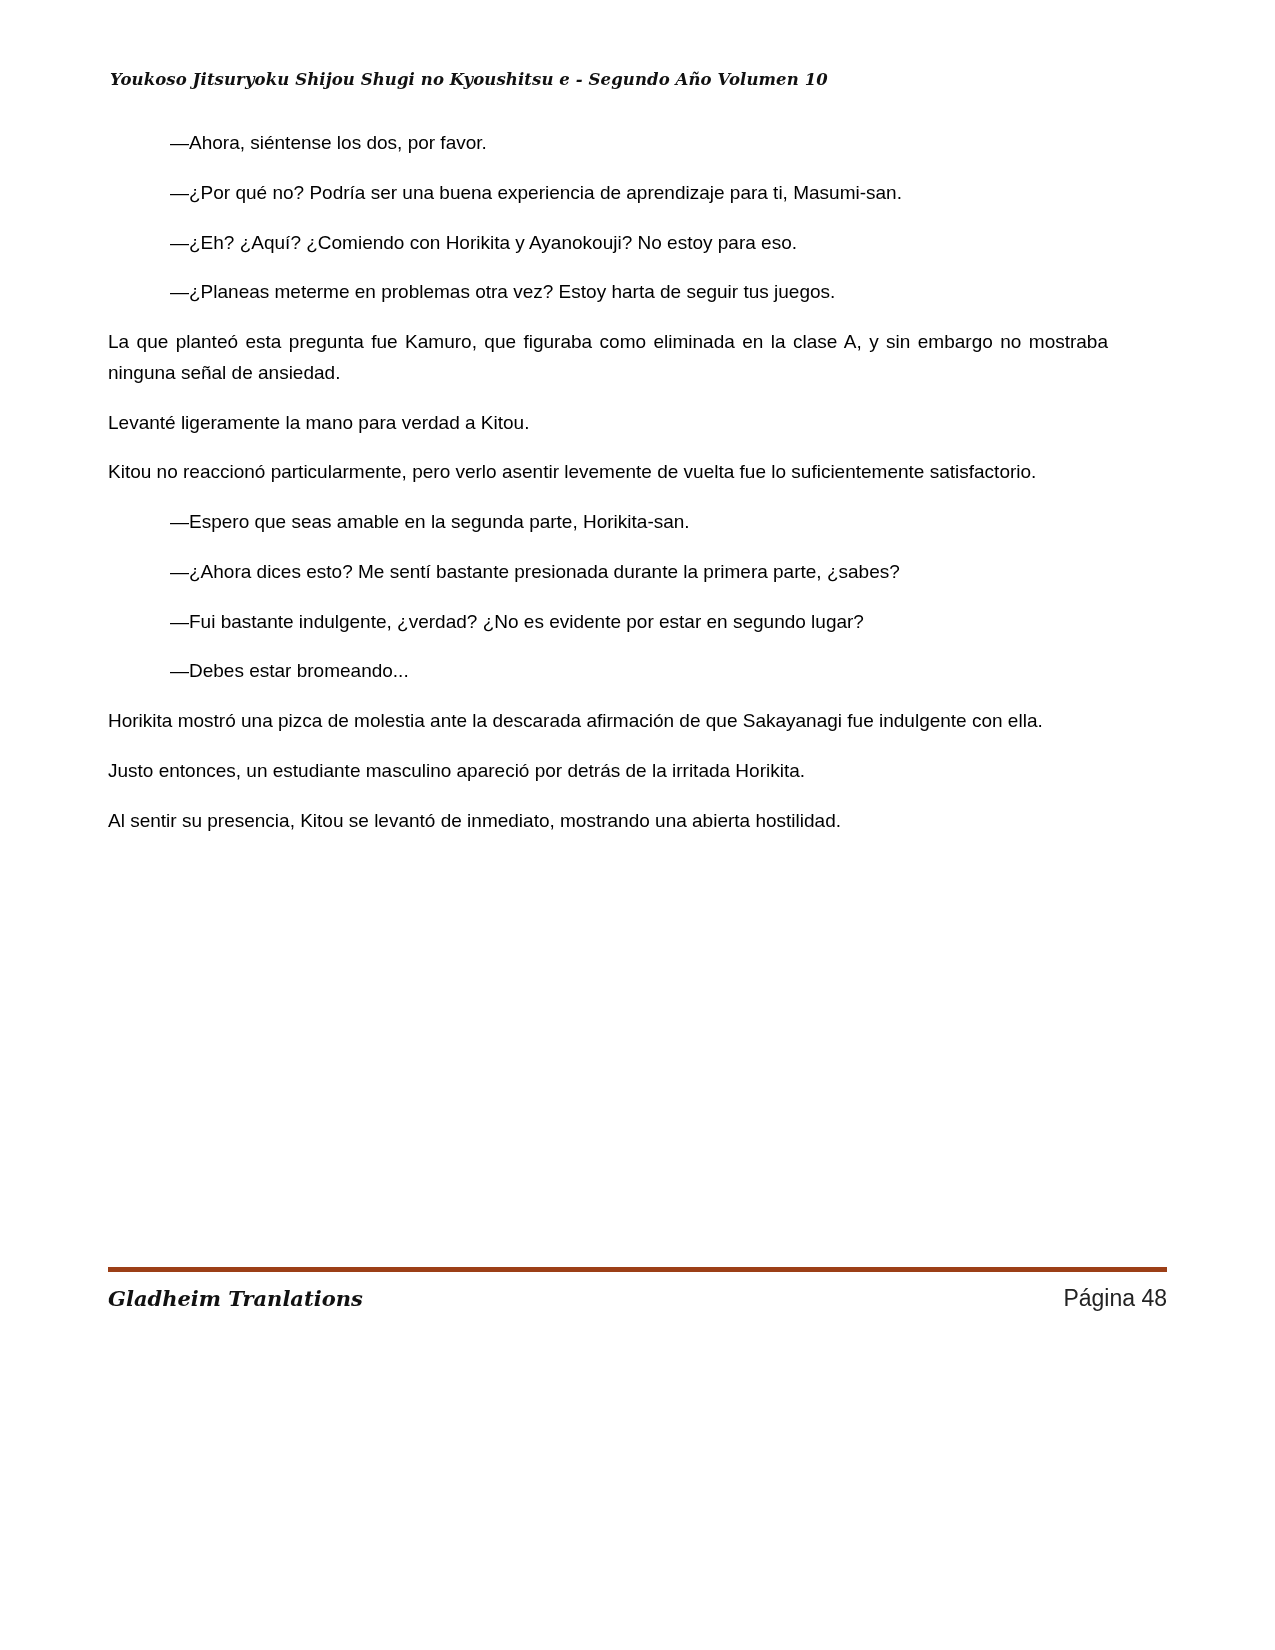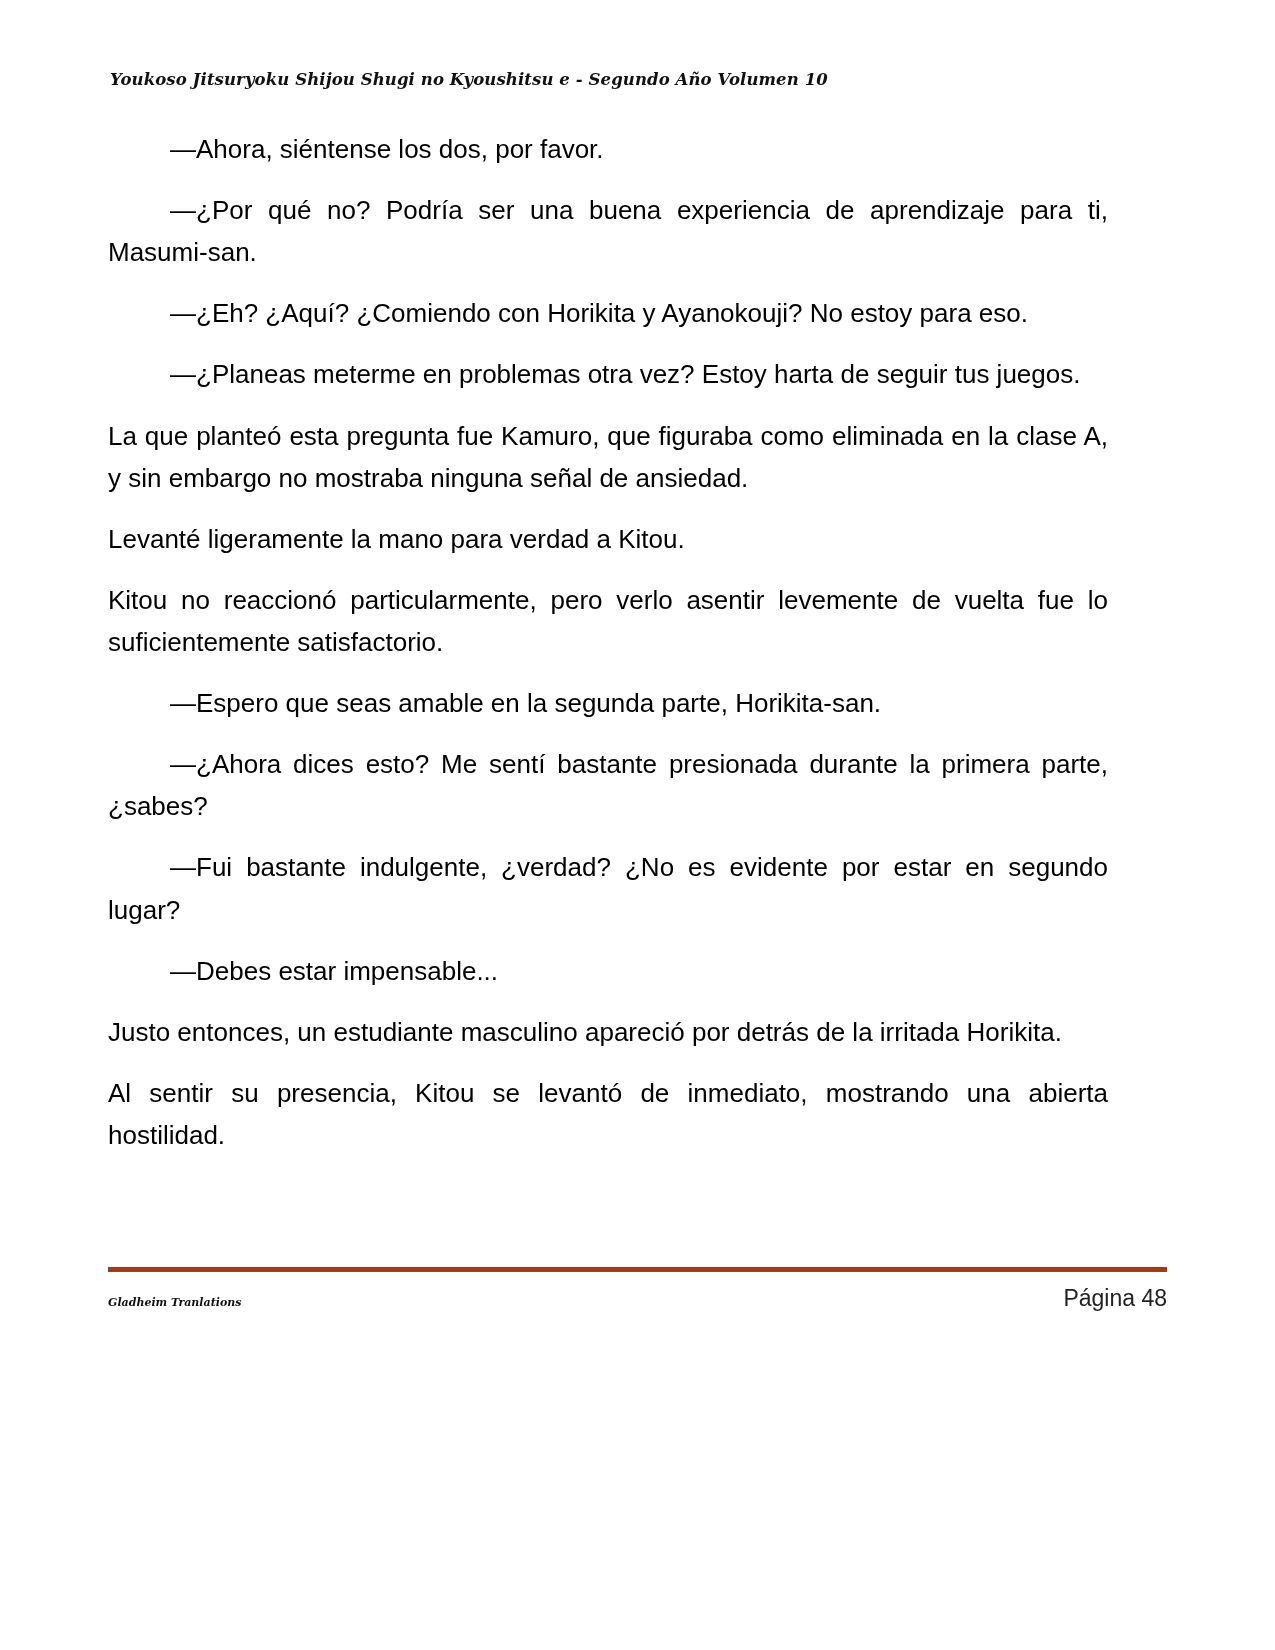--- a/index.html
+++ b/index.html
@@ -36,21 +36,21 @@
     white-space: nowrap;
   }
   .content {
     position: absolute;
     top: 128px;
     left: 108px;
     width: 1000px;
   }
   p {
     margin: 0 0 19px 0;
-    font-size: 26px;
+    font-size: 19px;
     line-height: 1.62;
     text-align: justify;
     text-justify: inter-word;
     color: #000000;
   }
   p.indent {
     text-indent: 62px;
   }
   .footer-rule {
     position: absolute;
@@ -66,21 +66,21 @@
     right: 108px;
     bottom: 78px;
     display: flex;
     justify-content: space-between;
     align-items: baseline;
   }
   .footer-left {
     font-family: "DejaVu Serif", serif;
     font-weight: bold;
     font-style: italic;
-    font-size: 11px;
+    font-size: 21px;
     color: #111111;
   }
   .footer-right {
     font-size: 23px;
     color: #222222;
   }
 </style>
 </head>
 <body>
 
@@ -92,21 +92,22 @@
     <p class="indent">—Ahora, siéntense los dos, por favor.</p>
     <p class="indent">—¿Por qué no? Podría ser una buena experiencia de aprendizaje para ti, Masumi-san.</p>
     <p class="indent">—¿Eh? ¿Aquí? ¿Comiendo con Horikita y Ayanokouji? No estoy para eso.</p>
     <p class="indent">—¿Planeas meterme en problemas otra vez? Estoy harta de seguir tus juegos.</p>
     <p>La que planteó esta pregunta fue Kamuro, que figuraba como eliminada en la clase A, y sin embargo no mostraba ninguna señal de ansiedad.</p>
     <p>Levanté ligeramente la mano para verdad a Kitou.</p>
     <p>Kitou no reaccionó particularmente, pero verlo asentir levemente de vuelta fue lo suficientemente satisfactorio.</p>
     <p class="indent">—Espero que seas amable en la segunda parte, Horikita-san.</p>
     <p class="indent">—¿Ahora dices esto? Me sentí bastante presionada durante la primera parte, ¿sabes?</p>
     <p class="indent">—Fui bastante indulgente, ¿verdad? ¿No es evidente por estar en segundo lugar?</p>
-    <p class="indent">—Debes estar impensable...</p>
+    <p class="indent">—Debes estar bromeando...</p>
+    <p>Horikita mostró una pizca de molestia ante la descarada afirmación de que Sakayanagi fue indulgente con ella.</p>
     <p>Justo entonces, un estudiante masculino apareció por detrás de la irritada Horikita.</p>
     <p>Al sentir su presencia, Kitou se levantó de inmediato, mostrando una abierta hostilidad.</p>
   </div>
 
   <div class="footer-rule" style="background: rgb(156, 63, 23);"></div>
 
   <div class="footer">
     <div class="footer-left">Gladheim Tranlations</div>
     <div class="footer-right">Página 48</div>
   </div>

